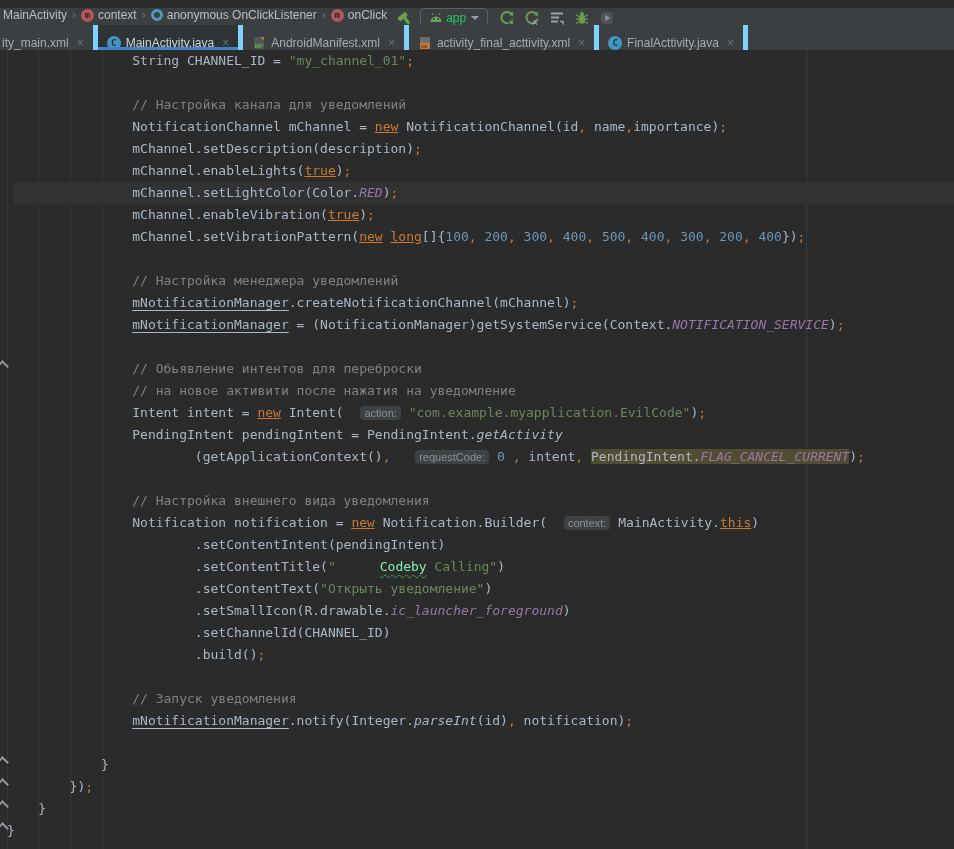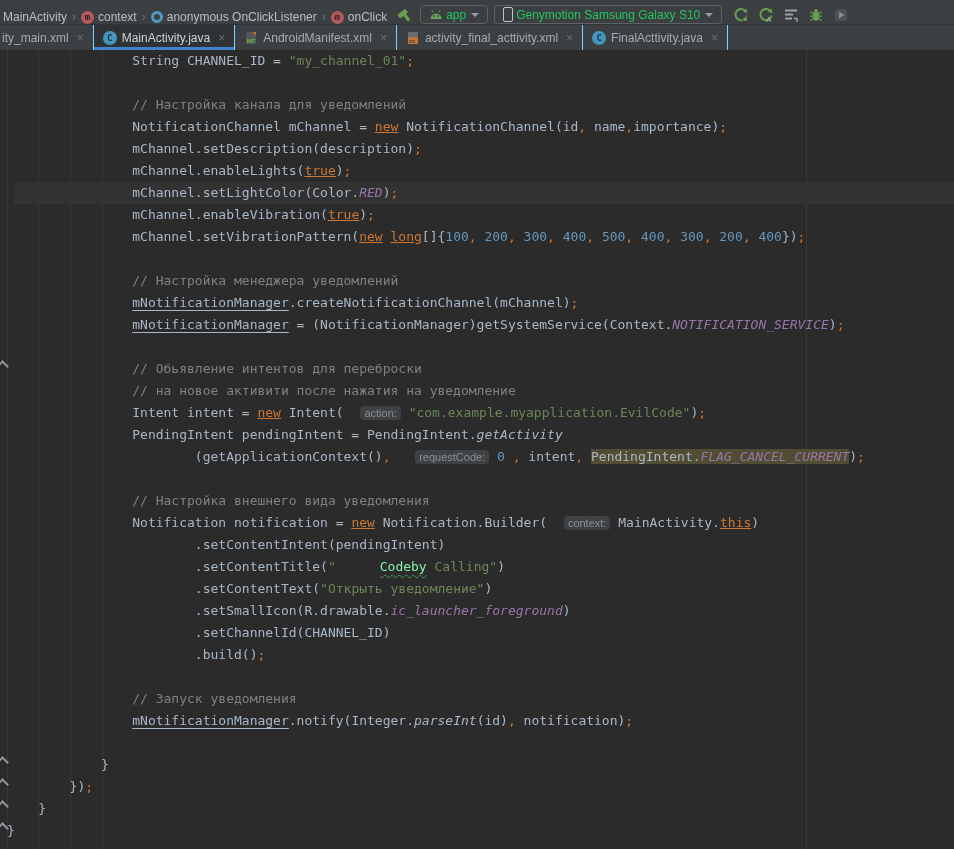--- a/index.html
+++ b/index.html
@@ -3,43 +3,43 @@
 <meta charset="utf-8">
 <style>
   html,body{margin:0;padding:0;}
   body{
     width:954px;height:849px;position:relative;overflow:hidden;
     background:#2B2B2B;font-family:"Liberation Sans",sans-serif;
     -webkit-font-smoothing:antialiased;
   }
   
   .topbar{
-    position:absolute;top:0;left:0;right:0;height:24px;background:#3C3F41;
-    border-bottom:1px solid #313537;display:flex;align-items:flex-end;
+    position:absolute;top:8px;left:0;right:0;height:24px;background:#3C3F41;
+    border-bottom:1px solid #313537;display:flex;align-items:flex-start;
     font-size:12px;color:#BBBFC3;white-space:nowrap;
   }
   .crumbs{display:flex;align-items:center;padding-left:2px;flex:0 0 auto;}
   .crumb{display:flex;align-items:center;gap:4px;margin:0 1px;cursor:default;}
   .crumb-sep{color:#6E7377;margin:0 4px;font-size:12px;}
   .method-icon{width:13px;height:13px;border-radius:50%;background:#B4585C;color:#2E2325;
     font:bold 9px "DejaVu Sans Mono",monospace;display:inline-flex;align-items:center;justify-content:center;}
   .anon-icon{width:12px;height:12px;border-radius:50%;border:3px solid #4B9BBF;box-sizing:border-box;display:inline-block;}
   .toolbar-right{display:flex;align-items:center;margin-left:8px;gap:6px;}
   .tool-icon{width:18px;height:18px;display:inline-flex;align-items:center;justify-content:center;flex:0 0 auto;}
   .selector-box{height:17px;border:1px solid #5E6163;border-radius:4px;display:flex;align-items:center;
     gap:3px;padding:0 8px;color:#22c55e;font-size:12px;}
   .caret-down{width:0;height:0;border-left:4px solid transparent;border-right:4px solid transparent;
     border-top:4px solid #9AA0A6;display:inline-block;margin-left:2px;}
   .phone-icon{width:8px;height:13px;border:1px solid #C1C5C9;border-radius:2px;display:inline-block;}
   
   .tabbar{
     position:absolute;top:25px;left:0;right:0;height:25px;background:#3C3F41;
     display:flex;align-items:stretch;font-size:12px;color:#A7ABB0;white-space:nowrap;overflow:hidden;
   }
-  .tab{display:flex;align-items:center;gap:5px;padding:0 9px;position:relative;border-right:1px solid #7dd3fc;cursor:default;}
+  .tab{display:flex;align-items:flex-end;gap:5px;padding:0 9px;position:relative;border-right:5px solid #7dd3fc;cursor:default;}
   .tab.first{padding-left:2px;}
   .tab.selected{background:#303335;color:#CED2D6;}
   .tab.selected::after{content:"";position:absolute;left:0;right:0;bottom:0;height:3px;background:#4083C9;}
   .tab-close{color:#6B7075;font-size:12px;margin-left:3px;}
   .class-icon{width:14px;height:14px;border-radius:50%;background:#4596BE;color:#17323F;
     font:bold 9px "DejaVu Sans Mono",monospace;display:inline-flex;align-items:center;justify-content:center;flex:0 0 auto;}
   .fileicon{width:14px;height:14px;display:inline-block;flex:0 0 auto;}
   
   .editor{position:absolute;top:50px;left:0;right:0;bottom:0;background:#2B2B2B;overflow:hidden;}
   .guide{position:absolute;top:0;bottom:0;width:1px;background:#373737;}
@@ -102,25 +102,20 @@
           <path d="M1.5 10 A5.5 5.5 0 0 1 12.5 10 Z" fill="#67A55B"></path>
           <line x1="4" y1="3" x2="2.8" y2="1" stroke="#67A55B" stroke-width="1"></line>
           <line x1="10" y1="3" x2="11.2" y2="1" stroke="#67A55B" stroke-width="1"></line>
           <circle cx="4.8" cy="7" r="0.9" fill="#3C3F41"></circle>
           <circle cx="9.2" cy="7" r="0.9" fill="#3C3F41"></circle>
         </svg>
       </span>
       <span>app</span>
       <span class="caret-down"></span>
     </div>
-    <div class="selector-box">
-      <span class="phone-icon"></span>
-      <span>Genymotion Samsung Galaxy S10</span>
-      <span class="caret-down"></span>
-    </div>
     <div id="action-icons" style="display:flex;align-items:center;gap:7px;margin-left:4px;">
         <span class="tool-icon">
           <svg width="16" height="16" viewBox="0 0 16 16">
             <path d="M12.6 4.2 A5.6 5.6 0 1 0 13.6 8.6" fill="none" stroke="#699E50" stroke-width="2"></path>
             <path d="M13.8 1.5 L14.2 6 L10 5 Z" fill="#699E50"></path>
             <rect x="9.5" y="9.5" width="5" height="5" fill="#3C3F41"></rect>
             <rect x="10.5" y="10.5" width="3.4" height="3.4" fill="#699E50"></rect>
           </svg>
         </span>
         <span class="tool-icon">

